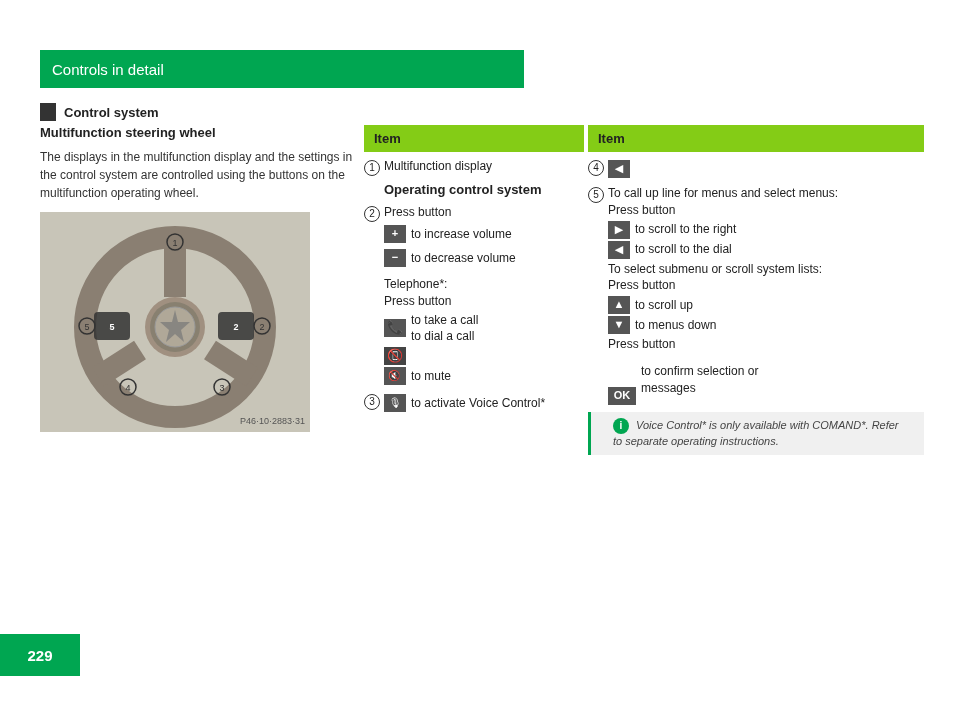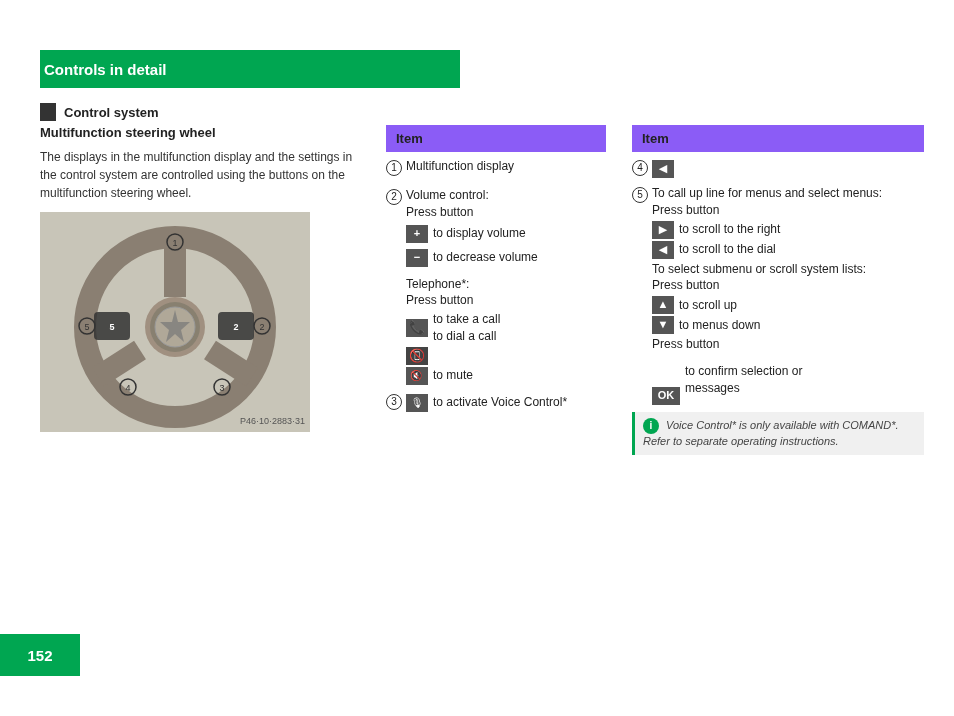--- a/index.html
+++ b/index.html
@@ -11,27 +11,27 @@
       font-size: 13px;
       color: #222;
       overflow: hidden;
       position: relative;
     }
 
     
     .header-green {
       background: #00a651;
       color: #fff;
-      font-weight: bold;
+      font-weight: normal;
       font-size: 15px;
-      padding: 10px 4px;
+      padding: 10px 12px;
       position: absolute;
       top: 50px;
       left: 40px;
-      width: 420px;
+      width: 484px;
       height: 38px;
       display: flex;
       align-items: center;
     }
 
     .header-sub {
       position: absolute;
       top: 103px;
       left: 40px;
       font-weight: bold;
@@ -65,21 +65,21 @@
     }
 
     
     .content-area {
       position: absolute;
       top: 125px;
       left: 40px;
       right: 30px;
       bottom: 60px;
       display: flex;
-      gap: 26px;
+      gap: 4px;
     }
 
     
     .left-section {
       width: 320px;
       flex-shrink: 0;
     }
 
     .section-title {
       font-weight: bold;
@@ -106,21 +106,21 @@
       width: 220px;
       flex-shrink: 0;
     }
 
     
     .right-section {
       flex: 1;
     }
 
     .item-box {
-      background: #8b5cf6;
+      background: #84cc16;
       padding: 6px 10px;
       font-weight: bold;
       font-size: 13px;
       margin-bottom: 6px;
     }
 
     .item-row {
       display: flex;
       align-items: flex-start;
       margin-bottom: 5px;
@@ -185,21 +185,21 @@
       height: 16px;
       border: 1px solid #333;
       border-radius: 50%;
       font-size: 10px;
       margin-right: 3px;
     }
 
     .info-box {
       background: #f0f0f0;
       border-left: 3px solid #00a651;
-      padding: 6px 8px;
+      padding: 6px 22px;
       font-size: 11px;
       font-style: italic;
       color: #444;
       line-height: 1.4;
     }
 
     .info-icon {
       display: inline-flex;
       align-items: center;
       justify-content: center;
@@ -309,28 +309,28 @@
 <div class="header-green">
   <span>Controls in detail</span>
 </div>
 
 <div class="header-sub">
   <span class="header-sub-bar"></span>
   <span>Control system</span>
 </div>
 
 <div class="page-number">
-  <span>152</span>
+  <span>229</span>
 </div>
 
 <div class="content-area">
 
   <div class="left-section">
     <div class="section-title">Multifunction steering wheel</div>
-    <div class="section-text">The displays in the multifunction display and the settings in the control system are controlled using the buttons on the multifunction steering wheel.</div>
+    <div class="section-text">The displays in the multifunction display and the settings in the control system are controlled using the buttons on the multifunction operating wheel.</div>
 
     <div class="steering-wheel-container">
       <svg width="270" height="220" viewBox="0 0 270 220">
 
         <rect width="270" height="220" fill="#c8c5b8"></rect>
 
         <circle cx="135" cy="115" r="90" fill="none" stroke="#8a7f72" stroke-width="22"></circle>
 
         <circle cx="135" cy="115" r="30" fill="#a09080"></circle>
         <circle cx="135" cy="115" r="25" fill="#888070"></circle>
@@ -375,32 +375,32 @@
       <span class="item-num">
         <span class="circle-num">1</span>
       </span>
       <div class="item-content">
         <span>Multifunction display</span>
       </div>
     </div>
 
     <div class="item-row">
       <span class="item-num"></span>
+      <div class="item-bold">Operating control system</div>
     </div>
 
     <div class="item-row">
       <span class="item-num">
         <span class="circle-num">2</span>
       </span>
       <div class="item-content">
-        <div>Volume control:</div>
         <div>Press button</div>
         <div class="icon-row">
           <span class="ctrl-btn">+</span>
-          <span>to display volume</span>
+          <span>to increase volume</span>
         </div>
         <div class="icon-row">
           <span class="ctrl-btn">−</span>
           <span>to decrease volume</span>
         </div>
       </div>
     </div>
 
     <div class="item-row">
       <span class="item-num"></span>

